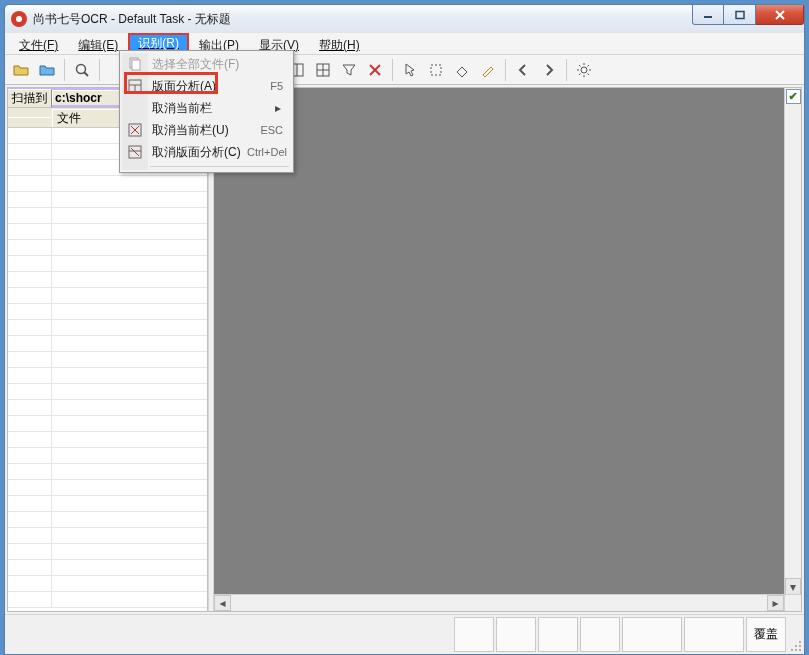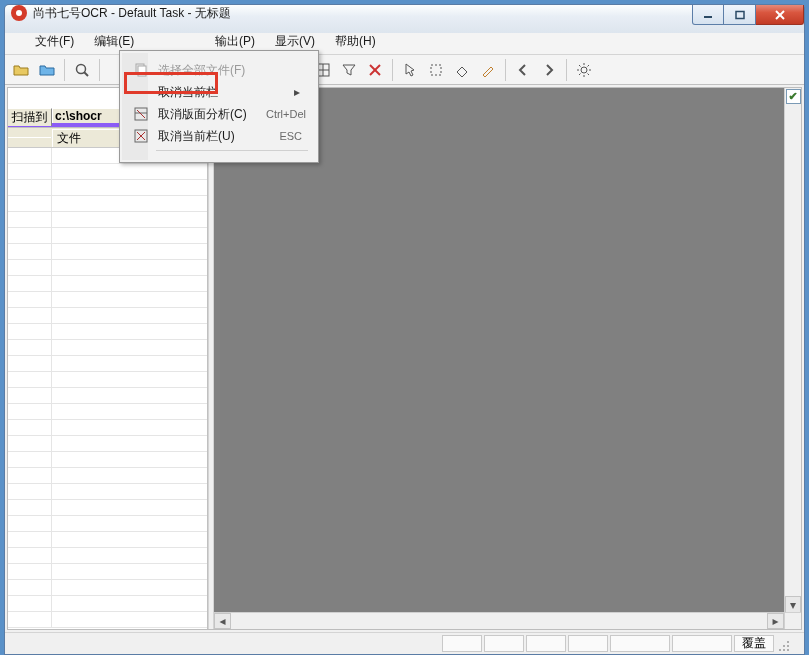--- a/index.html
+++ b/index.html
@@ -6,21 +6,21 @@
   html, body { margin:0; padding:0; height:100%; font-family:"Microsoft YaHei","SimSun",Tahoma,sans-serif; font-size:12px; }
   body { background:#5a91c8; padding:4px 4px 0 4px; display:flex; flex-direction:column; }
 
   
   .titlebar {
     height:29px;
     background:linear-gradient(#fdfefe,#e8eef5 40%,#dde5ee);
     border:1px solid #5a7ca5;
     border-bottom:none;
     border-radius:5px 5px 0 0;
-    display:flex; align-items:flex-start;
+    display:flex; align-items:center;
     padding-left:6px;
     position:relative;
   }
   .titlebar .app-icon {
     width:16px; height:16px; border-radius:50%;
     background:#d43b2a; position:relative; margin-right:6px;
     display:flex; align-items:center; justify-content:center;
   }
   .titlebar .app-icon::after { content:""; width:6px; height:6px; background:#fff; border-radius:50%; }
   .titlebar .title-text { color:#1a1a1a; }
@@ -48,25 +48,26 @@
   .window-body {
     flex:1; display:flex; flex-direction:column;
     background:#f0f0f0;
     border:1px solid #5a7ca5;
     border-top:none;
   }
 
   
   .menubar {
     height:22px; background:#f4f4f4;
-    display:flex; align-items:flex-start;
+    display:flex; align-items:flex-end;
     border-bottom:1px solid #d4d4d4;
-    padding-left:20px;
+    padding-left:4px;
     font-size:12px;
     position:relative;
+    text-decoration:underline;
   }
   .menubar .menu-item {
     padding:0 10px; display:flex; align-items:center;
     color:#1a1a1a;
   }
   .menubar .menu-item.active {
     background:#3399ff; color:#fff;
     border:2px solid #e03a2a;
     padding:0 8px;
     margin-top:17px;
@@ -88,26 +89,26 @@
     border:1px solid transparent;
     color:#555;
   }
   .tbtn svg { width:16px; height:16px; }
   .tsep { width:1px; height:22px; background:#c9c9c9; margin:0 3px; }
 
   
   .dropdown {
     position:absolute;
     top:50px; left:119px;
-    width:200px;
+    width:175px;
     background:#f2f2f2;
     border:1px solid #9a9a9a;
     box-shadow:2px 2px 4px rgba(0,0,0,0.25);
     z-index:100;
-    padding:8px;
+    padding:2px;
   }
   .dropdown .gutter {
     position:absolute; left:2px; top:2px; bottom:2px; width:26px;
     background:#e9e9e9;
   }
   .dd-item {
     position:relative;
     height:22px; display:flex; align-items:center;
     padding-left:30px;
     color:#1a1a1a;
@@ -140,24 +141,23 @@
     position:relative;
     min-height:0;
   }
   .left-pane {
     width:200px;
     display:flex; flex-direction:column;
     border-right:1px solid #c0c0c0;
     background:#fff;
   }
   .path-row {
-    height:20px; display:flex; align-items:flex-start;
+    height:20px; display:flex; align-items:center;
     border-bottom:1px solid #c0c0c0;
-    background:#8b5cf6;
-    margin-top:20px;
+    background:#c4b5fd;
   }
   .path-row .cell1 {
     width:44px; border-right:1px solid #888; border-top:1px solid #fff;
     display:flex; align-items:center; justify-content:center;
     background:#ece9d8; font-size:12px;
   }
   .path-row .cell2 {
     flex:1; display:flex; align-items:center;
     padding-left:2px; font-weight:bold;
     background:#ece9d8; border-left:1px solid #fff; border-top:1px solid #fff;
@@ -217,24 +217,24 @@
     display:flex; align-items:center; justify-content:center; color:#555;
   }
   .right-scroll-h .track { flex:1; background:#f0f0f0;}
   .corner-box {
     position:absolute; right:0; bottom:0; width:17px; height:17px; background:#f0f0f0;
     border-left:1px solid #d0d0d0; border-top:1px solid #d0d0d0;
   }
 
   
   .statusbar {
-    height:22px; background:#f0f0f0;
+    height:40px; background:#f0f0f0;
     display:flex; align-items:stretch;
     border-top:1px solid #d4d4d4;
-    padding-right:12px;
+    padding-right:0;
   }
   .statusbar .spacer { flex:1; }
   .statusbar .spane {
     width:40px; border:1px solid #c9c9c9;
     margin:2px 0 2px 2px; background:#fafafa;
   }
   .statusbar .spane.wide { width:60px; }
   .statusbar .slabel {
     display:flex; align-items:center; justify-content:center;
     border:1px solid #c9c9c9; margin:2px 0 2px 2px;
@@ -374,44 +374,55 @@
     <div class="dd-item disabled">
       <span class="dd-icon">
           <svg viewBox="0 0 16 16">
             <rect x="3" y="2" width="8" height="10" fill="none" stroke="#aaa"></rect>
             <rect x="5" y="4" width="8" height="10" fill="#fff" stroke="#aaa"></rect>
           </svg>
         </span>
       <span>选择全部文件(F)</span>
     </div>
     <div class="dd-item">
+      <span class="dd-icon">
+          <svg viewBox="0 0 16 16">
+            <rect x="2" y="2" width="12" height="12" fill="none" stroke="#666"></rect>
+            <line x1="2" y1="7" x2="14" y2="7" stroke="#666"></line>
+            <line x1="8" y1="7" x2="8" y2="14" stroke="#666"></line>
+          </svg>
+        </span>
+      <span>版面分析(A)</span>
+      <span class="shortcut">F5</span>
+    </div>
+    <div class="dd-item">
       <span>取消当前栏</span>
       <span class="submenu-arrow">▸</span>
+    </div>
+    <div class="dd-item">
+      <span class="dd-icon">
+          <svg viewBox="0 0 16 16">
+            <rect x="2" y="2" width="12" height="12" fill="none" stroke="#666"></rect>
+            <line x1="4" y1="4" x2="12" y2="12" stroke="#a33"></line>
+            <line x1="12" y1="4" x2="4" y2="12" stroke="#a33"></line>
+          </svg>
+        </span>
+      <span>取消当前栏(U)</span>
+      <span class="shortcut">ESC</span>
     </div>
     <div class="dd-item">
       <span class="dd-icon">
           <svg viewBox="0 0 16 16">
             <rect x="2" y="2" width="12" height="12" fill="none" stroke="#666"></rect>
             <line x1="2" y1="7" x2="14" y2="7" stroke="#666"></line>
             <line x1="4" y1="4" x2="12" y2="12" stroke="#a33"></line>
           </svg>
         </span>
       <span>取消版面分析(C)</span>
       <span class="shortcut" style="right:4px">Ctrl+Del</span>
-    </div>
-    <div class="dd-item">
-      <span class="dd-icon">
-          <svg viewBox="0 0 16 16">
-            <rect x="2" y="2" width="12" height="12" fill="none" stroke="#666"></rect>
-            <line x1="4" y1="4" x2="12" y2="12" stroke="#a33"></line>
-            <line x1="12" y1="4" x2="4" y2="12" stroke="#a33"></line>
-          </svg>
-        </span>
-      <span>取消当前栏(U)</span>
-      <span class="shortcut">ESC</span>
     </div>
     <div class="dd-sep"></div>
   </div>
   <div class="dd-highlight"></div>
 
   <div class="main-area">
 
     <div class="left-pane">
       <div class="path-row">
         <div class="cell1">扫描到</div>

